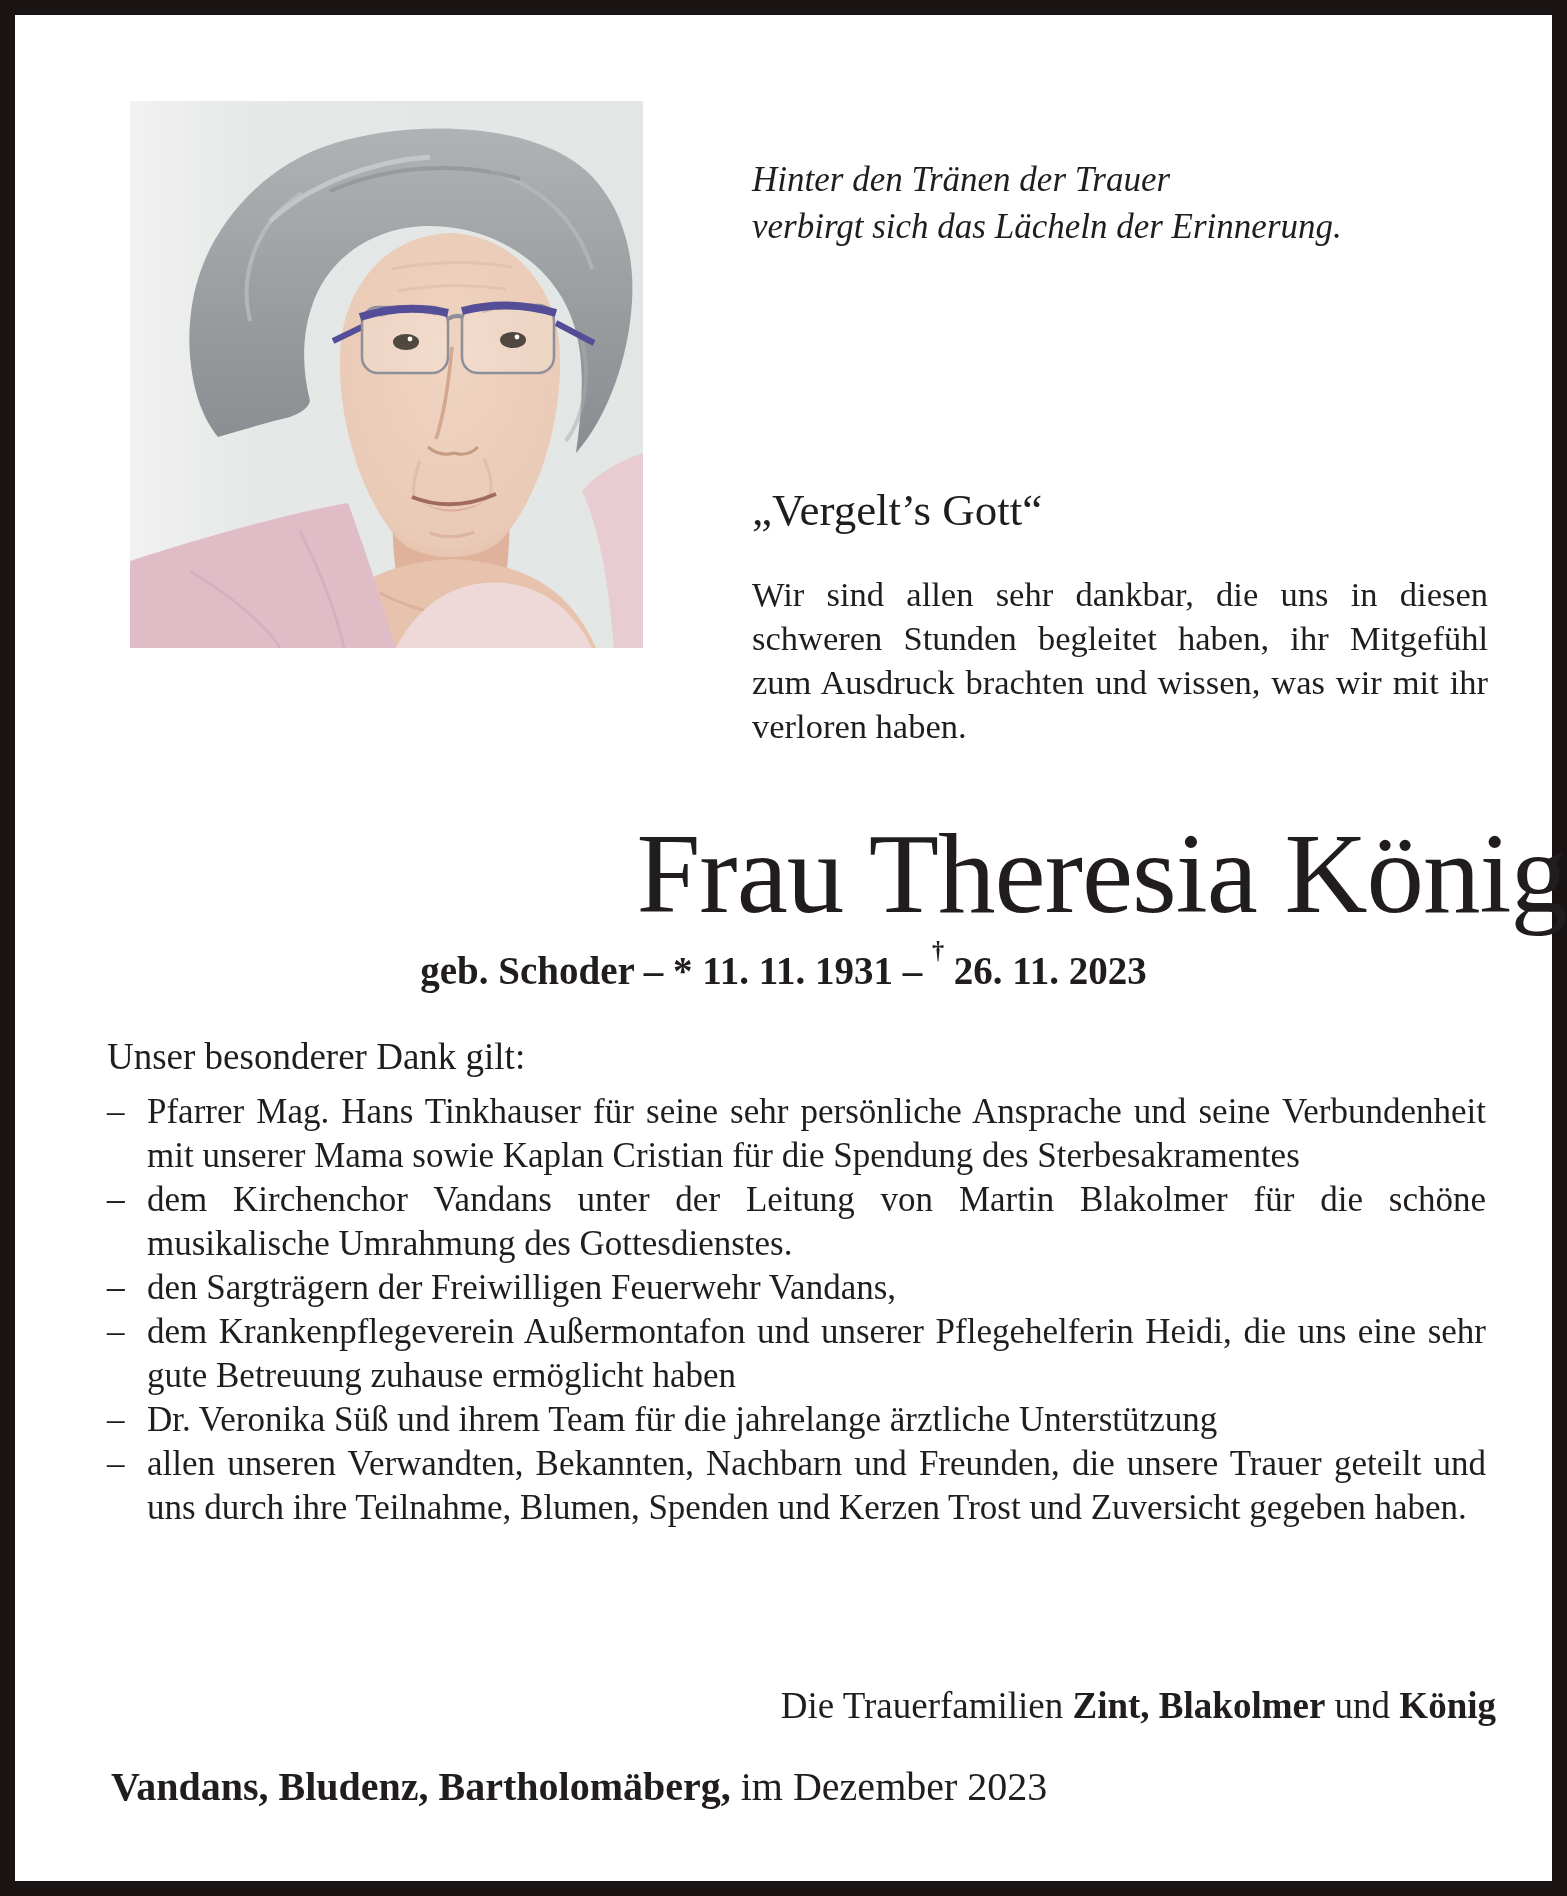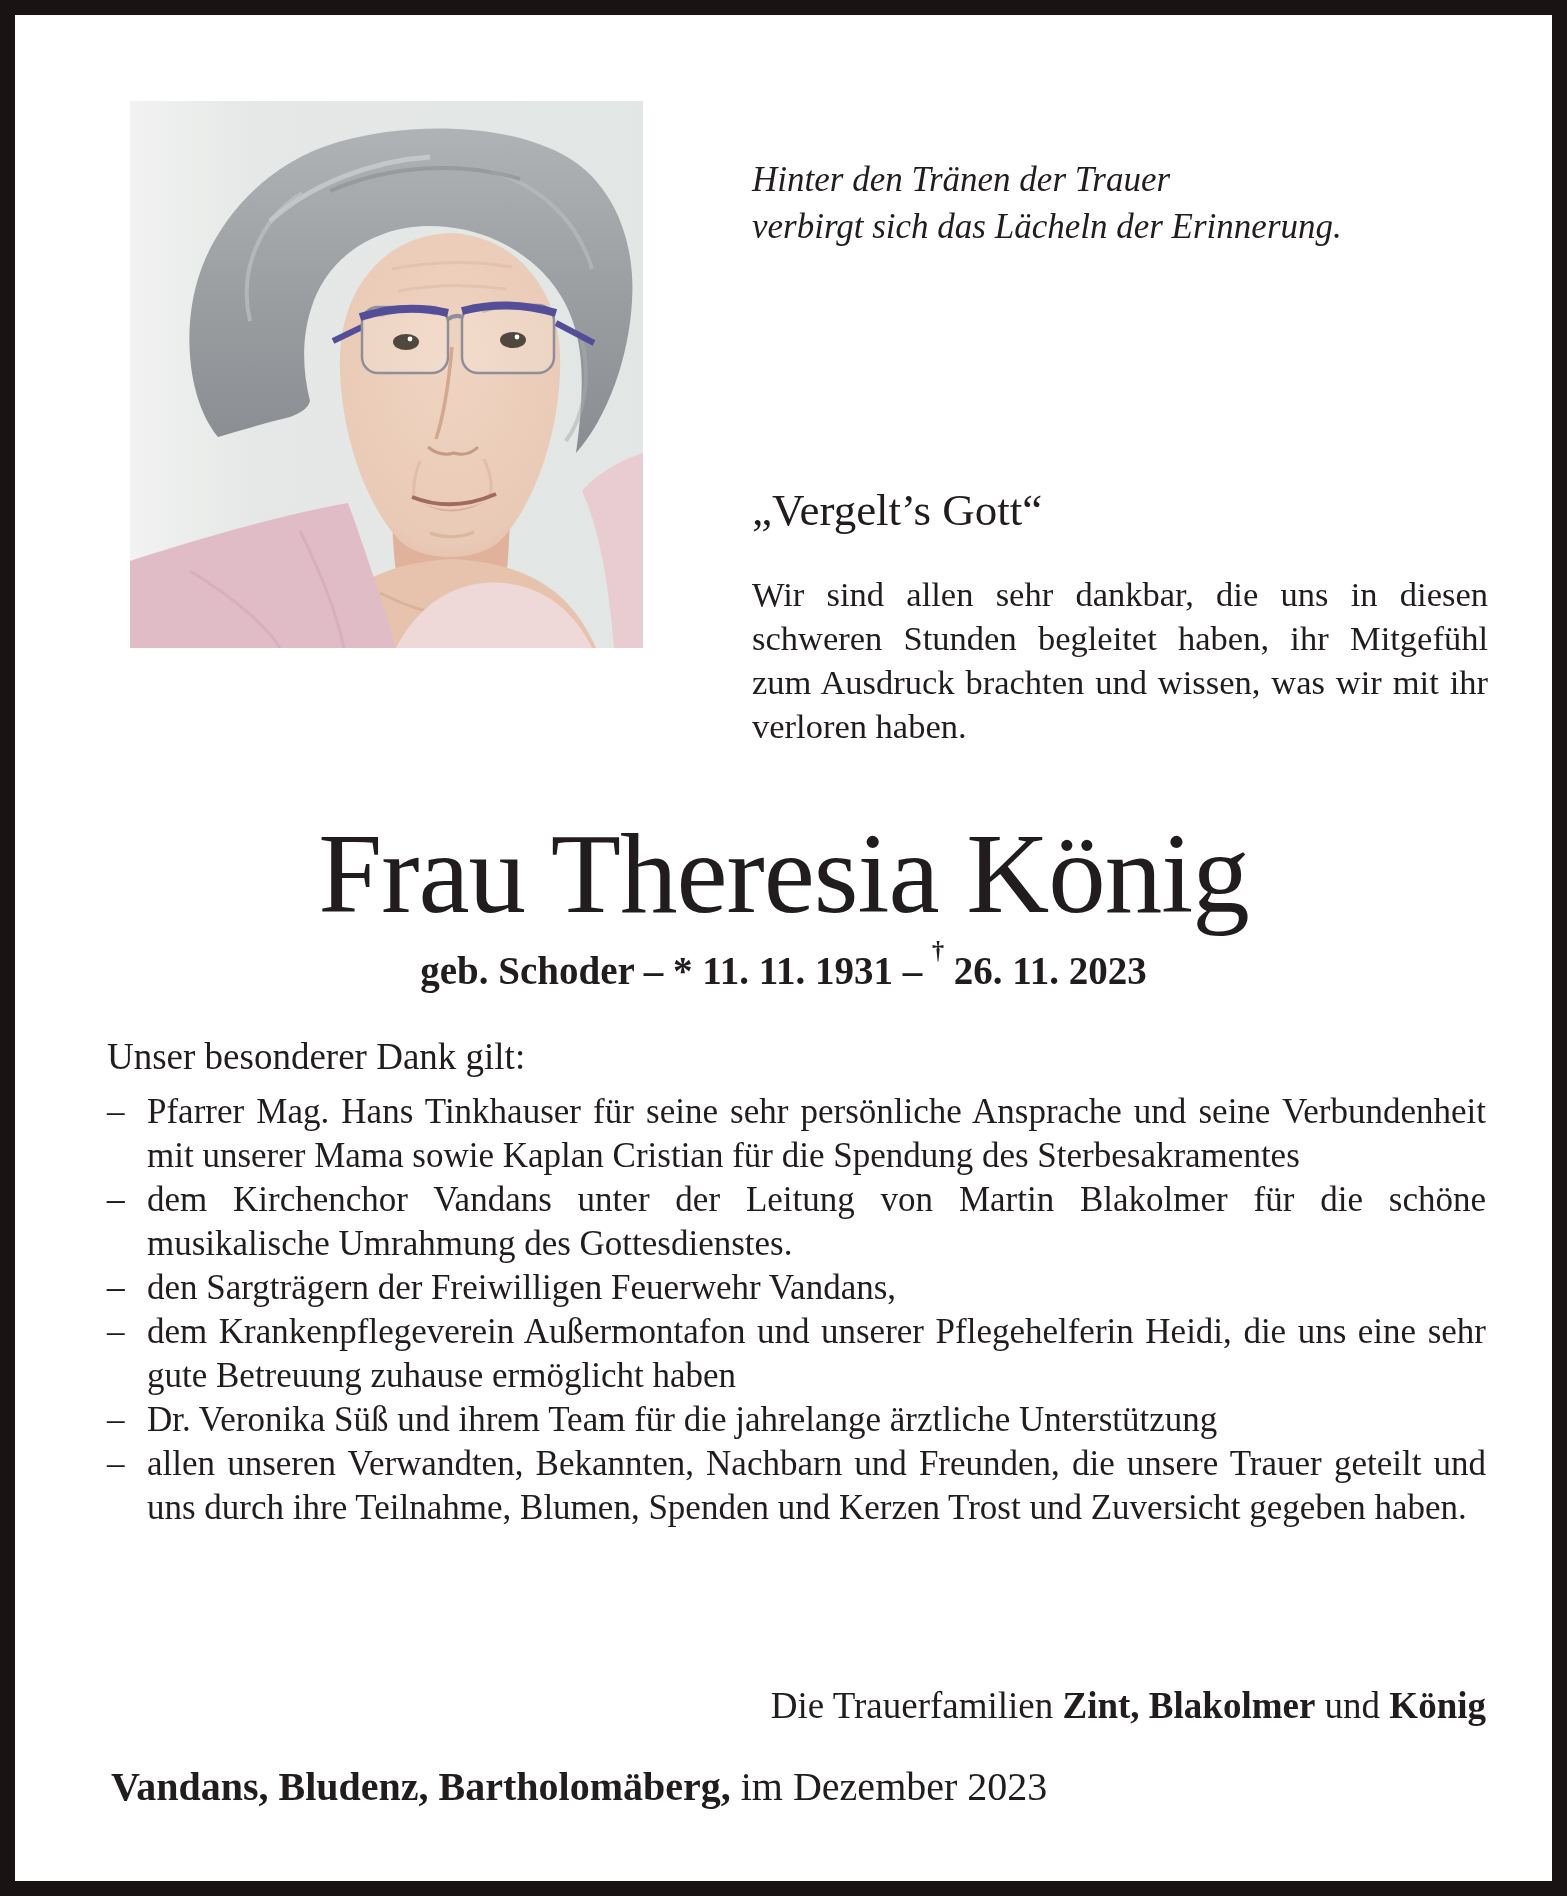--- a/index.html
+++ b/index.html
@@ -7,29 +7,29 @@
     width:1567px;height:1896px;position:relative;background:#ffffff;
     font-family:"Liberation Serif", serif;color:#211d1f;overflow:hidden;
     -webkit-font-smoothing:antialiased;
   }
   .frame{position:absolute;inset:0;border:15px solid #191314;box-sizing:border-box;pointer-events:none;}
   .photo{position:absolute;left:130px;top:101px;width:513px;height:547px;overflow:hidden;}
   .photo svg{display:block;width:100%;height:100%;}
   .quote{position:absolute;left:752px;top:156px;font-style:italic;font-size:35px;line-height:47px;white-space:nowrap;}
   .salute{position:absolute;left:752px;top:484px;font-size:45px;}
   .para{position:absolute;left:752px;top:572px;width:736px;font-size:34.5px;line-height:44px;text-align:justify;}
-  .name{position:absolute;left:0;right:0;top:812px;text-align:center;font-size:115px;line-height:1.08;letter-spacing:-1px;}
+  .name{position:absolute;left:0;right:0;top:812px;text-align:right;font-size:115px;line-height:1.08;letter-spacing:-1px;}
   .dates{position:absolute;left:0;right:0;top:948px;text-align:center;font-size:39px;font-weight:bold;}
   .dates sup{font-size:62%;position:relative;top:-0.45em;font-weight:bold;}
   .dank{position:absolute;left:107px;right:81px;top:1034px;}
   .dank-heading{font-size:37px;line-height:46px;margin:0 0 10px 0;font-weight:normal;}
   .dank ul{list-style:none;margin:0;padding:0;}
   .dank li{position:relative;padding-left:40px;font-size:35px;line-height:44px;text-align:justify;}
   .dank li .dash{position:absolute;left:0;top:0;}
-  .families{position:absolute;right:81px;top:1684px;font-size:37px;line-height:44px;text-align:right;white-space:nowrap;}
+  .families{position:absolute;right:71px;top:1684px;font-size:37px;line-height:44px;text-align:right;white-space:nowrap;}
   .families b{font-weight:bold;}
   .footer{position:absolute;left:111px;top:1764px;font-size:40px;line-height:46px;white-space:nowrap;text-align:center;}
   .footer b{font-weight:bold;}
 </style>
 </head>
 <body>
 
 <div class="frame"></div>
 
 <div class="photo">

